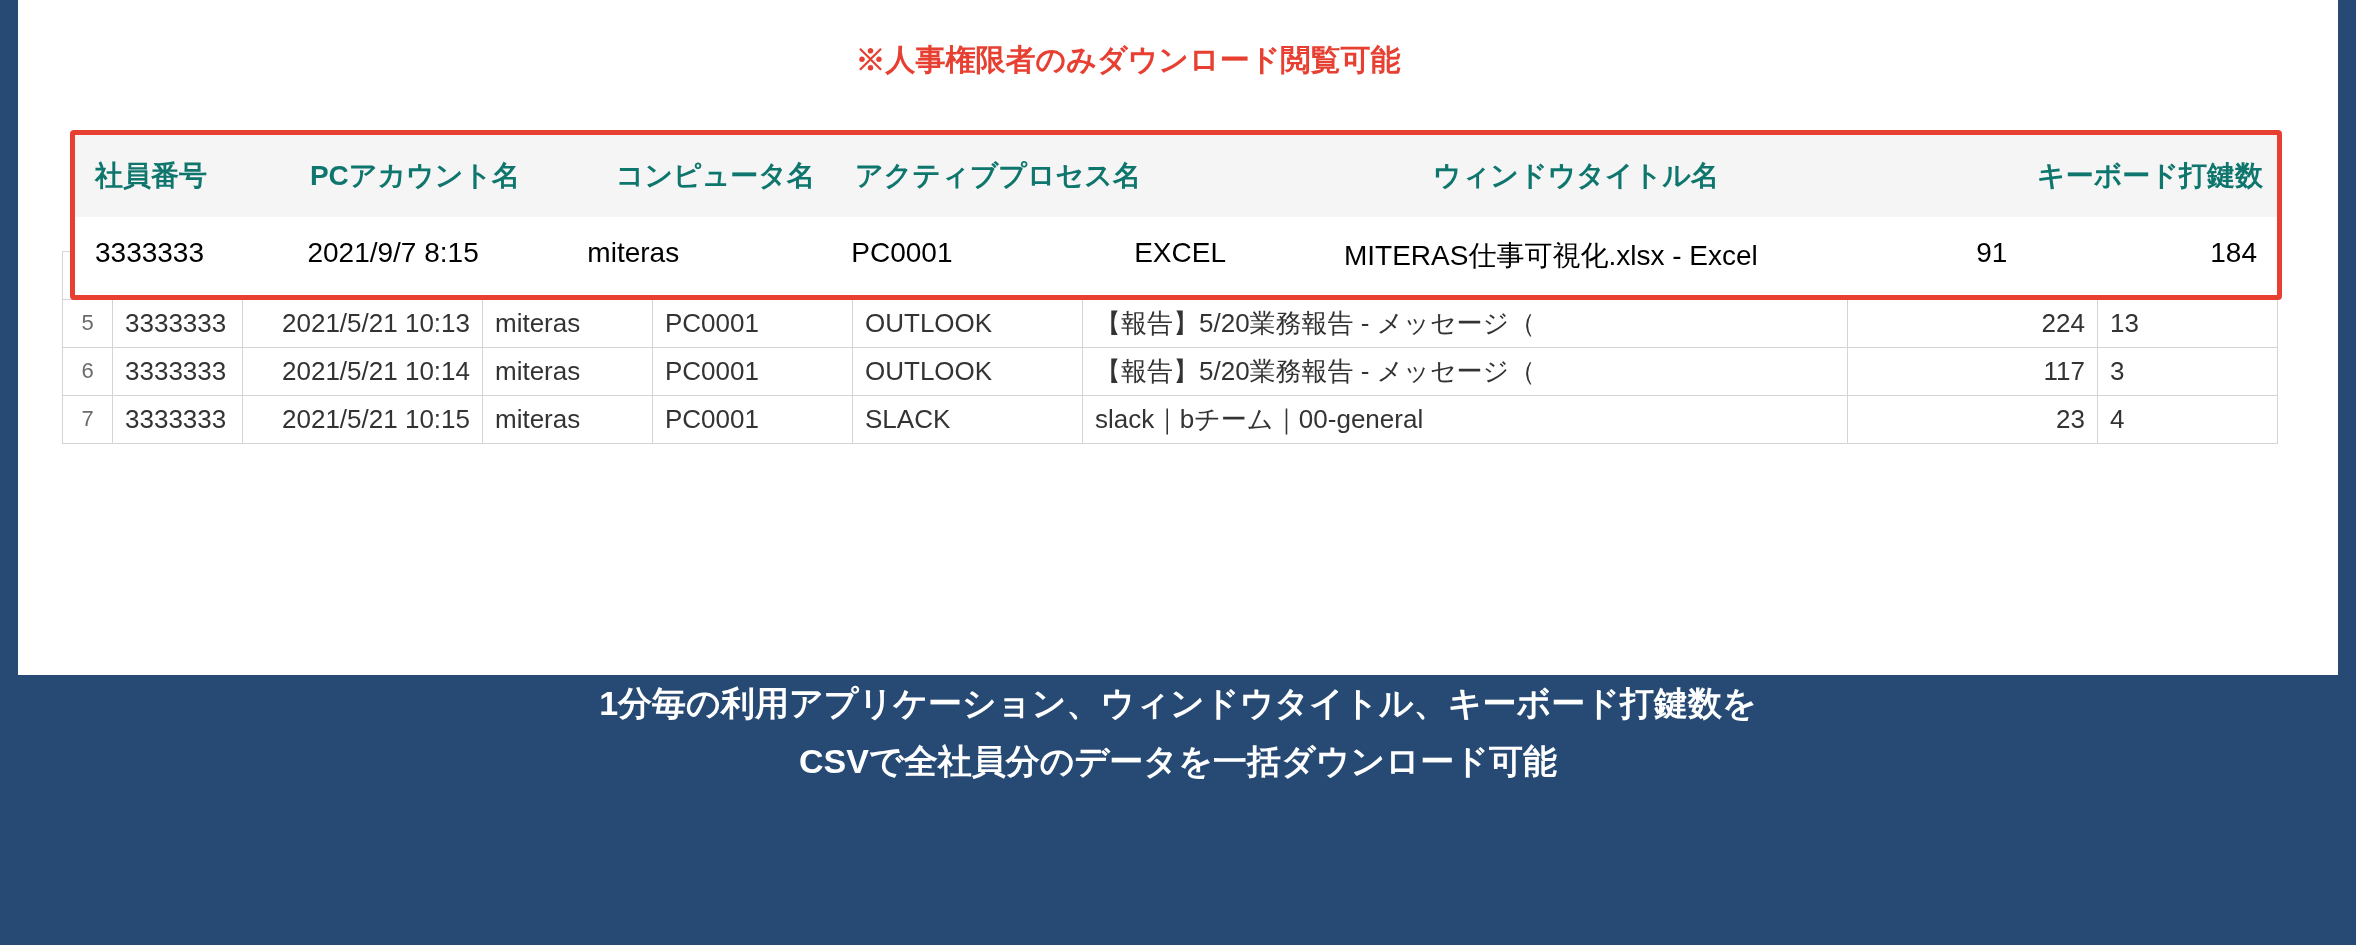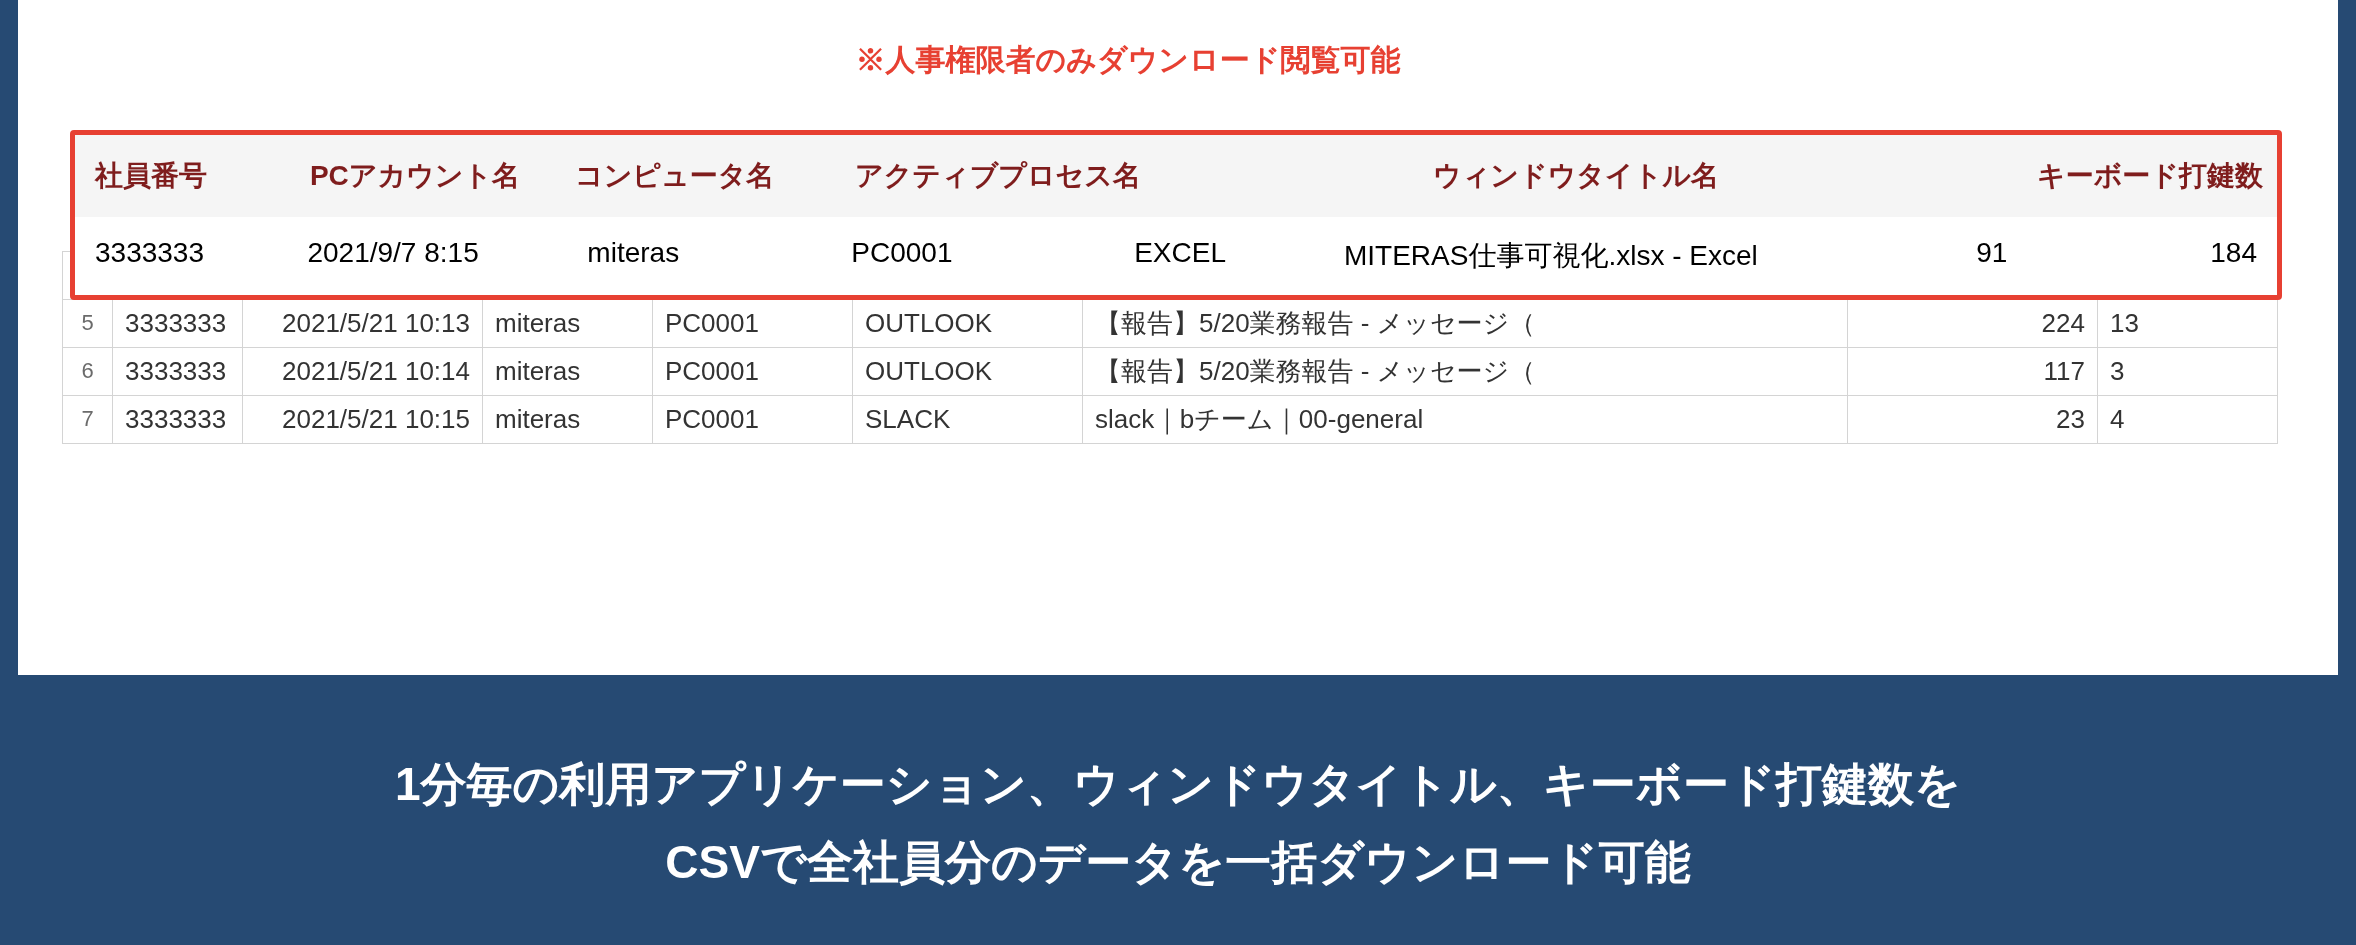--- a/index.html
+++ b/index.html
@@ -71,59 +71,58 @@
     background: #fff;
     padding: 0;
     z-index: 2;
     box-shadow: 0 0 0 3px rgba(255,255,255,1) inset;
   }
   .hb-header {
     display: flex;
     background: #f5f5f5;
     font-weight: 700;
     font-size: 28px;
-    color: #7f1d1d;
+    color: #0f766e;
   }
   .hb-row {
     display: flex;
     font-size: 28px;
     color: #000;
     padding: 2px 0;
   }
   .hb-cell {
     padding: 18px 20px;
     white-space: nowrap;
   }
   .hb-header .hb-cell { padding: 22px 20px; }
   .hb-id    { width: 200px; text-align: left; }
   .hb-date  { width: 240px; text-align: center; }
   .hb-acct  { width: 280px; text-align: center; }
-  .hb-pc    { width: 280px; text-align: left; }
+  .hb-pc    { width: 280px; text-align: right; }
   .hb-proc  { width: 300px; text-align: center; }
   .hb-win   { flex: 1; text-align: center; }
   .hb-key   { width: 260px; text-align: right; }
   .hb-click { width: 260px; text-align: right; }
   .hb-row .hb-cell { text-align: left; }
   .hb-row .hb-date { text-align: left; padding-left: 40px;}
   .hb-row .hb-acct { text-align: center; }
   .hb-row .hb-pc   { text-align: center; }
   .hb-row .hb-proc { text-align: center; }
   .hb-row .hb-win  { text-align: center; }
   .hb-row .hb-key  { text-align: right; }
   .hb-row .hb-click{ text-align: right; }
 
   .spacer-row td { height: 160px; border: none !important; }
 
   .caption {
     color: #fff;
     text-align: center;
-    font-size: 46px;
+    font-size: 34px;
     font-weight: 700;
     line-height: 1.7;
-    padding-top: 70px;
   }
 </style>
 </head>
 <body>
 
 <div class="panel">
 
   <div class="warning-note">※人事権限者のみダウンロード閲覧可能</div>
 
   <div class="highlight-box">

